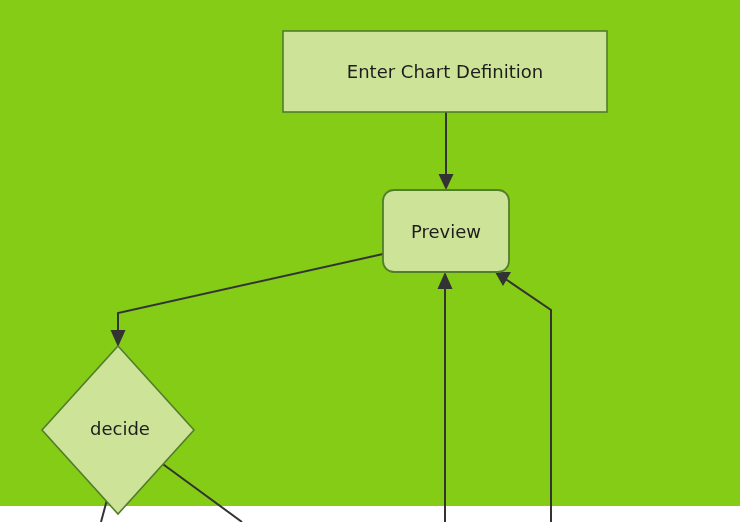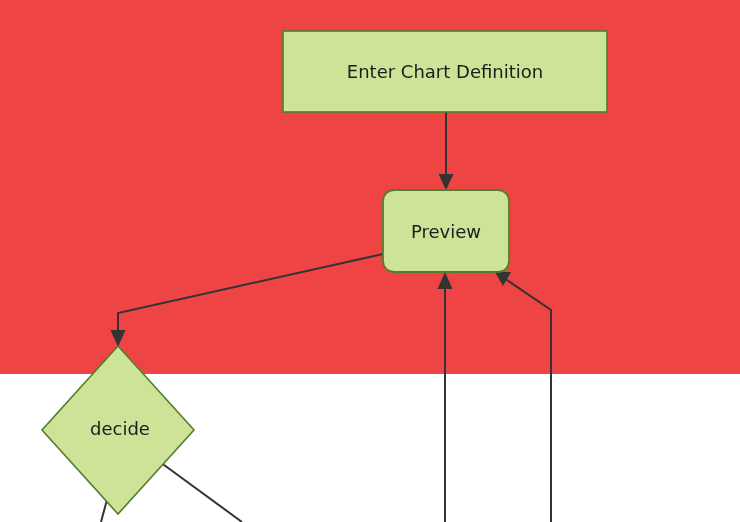--- a/index.html
+++ b/index.html
@@ -10,22 +10,22 @@
   }
   body {
     width: 740px;
     height: 522px;
     overflow: hidden;
     font-family: "DejaVu Sans", "Liberation Sans", sans-serif;
   }
   #canvas {
     position: relative;
     width: 740px;
-    height: 374px;
-    background: #ef4444;
+    height: 506px;
+    background: #84cc16;
   }
   #flow-svg {
     position: absolute;
     top: 0;
     left: 0;
     width: 740px;
     height: 522px;
     display: block;
   }
   .node-shape {

